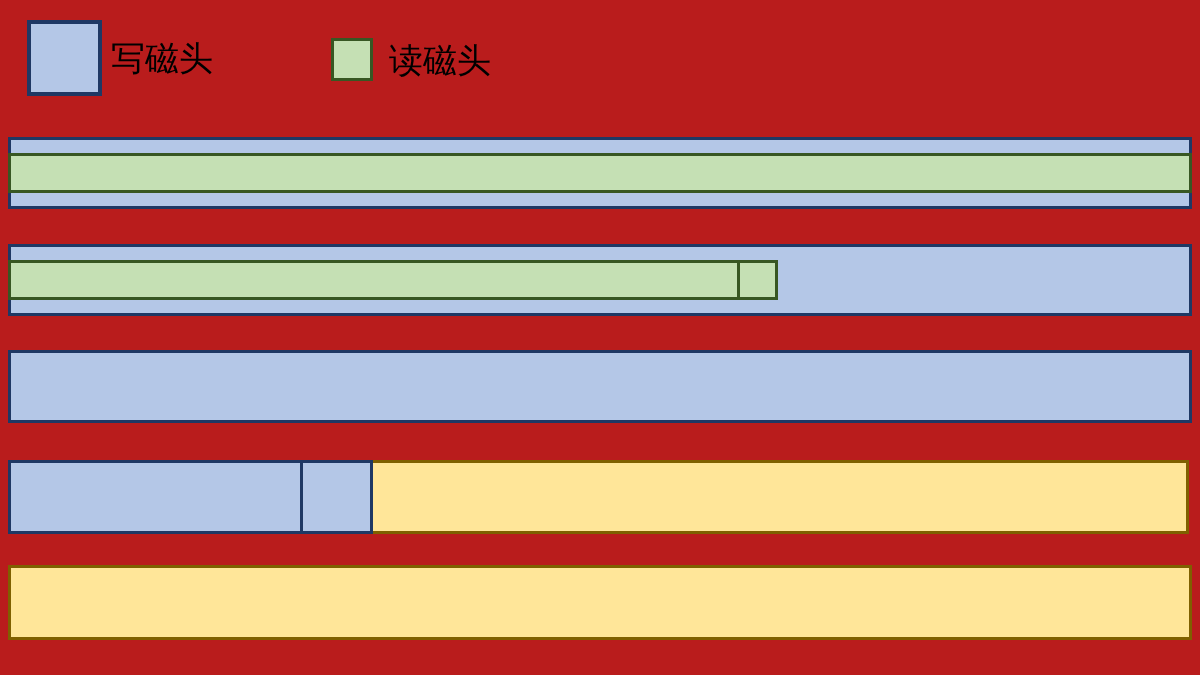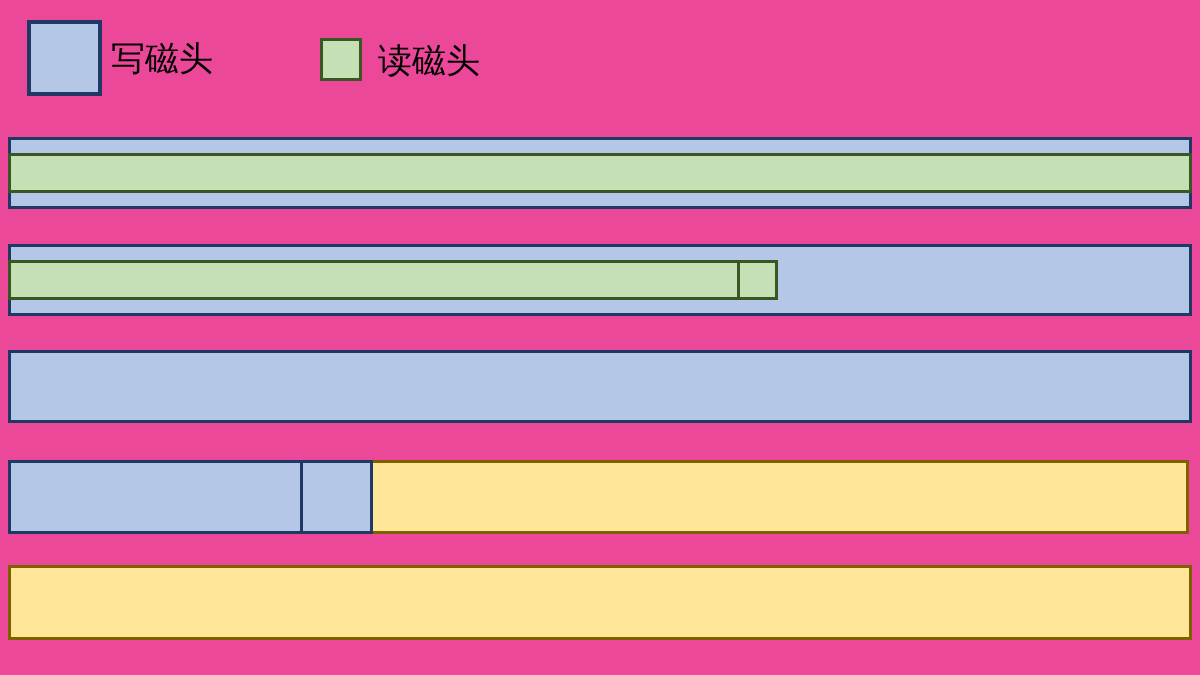--- a/index.html
+++ b/index.html
@@ -1,27 +1,27 @@
 <!DOCTYPE html>
 <html><head>
 <meta charset="utf-8">
 <style>
   html,body{margin:0;padding:0;background:#ffffff;}
   .canvas{
     position:relative;
     width:1200px;height:675px;
-    background:#ec4899;
+    background:#b91c1c;
     overflow:hidden;
     font-family:"DejaVu Serif", serif;
   }
 
   
   .legend-item{position:absolute;display:flex;align-items:center;}
   .legend-item-write{left:27px;top:20px;height:76px;}
-  .legend-item-read{left:320px;top:38px;height:43px;}
+  .legend-item-read{left:331px;top:38px;height:43px;}
   .swatch{display:inline-block;box-sizing:border-box;flex:0 0 auto;}
   .swatch-write{width:75px;height:76px;border:4px solid #1F3864;background:#B4C7E7;margin-right:9px;}
   .swatch-read{width:42px;height:43px;border:3px solid #385723;background:#C5E0B4;margin-right:16px;}
   .legend-label{font-size:34px;line-height:1;color:#000000;white-space:nowrap;}
 
   
   .tracks{position:absolute;inset:0;}
   .row{position:absolute;left:8px;width:1184px;}
   .seg{position:absolute;box-sizing:border-box;border:3px solid;}
   .seg.track{top:0;bottom:0;}

